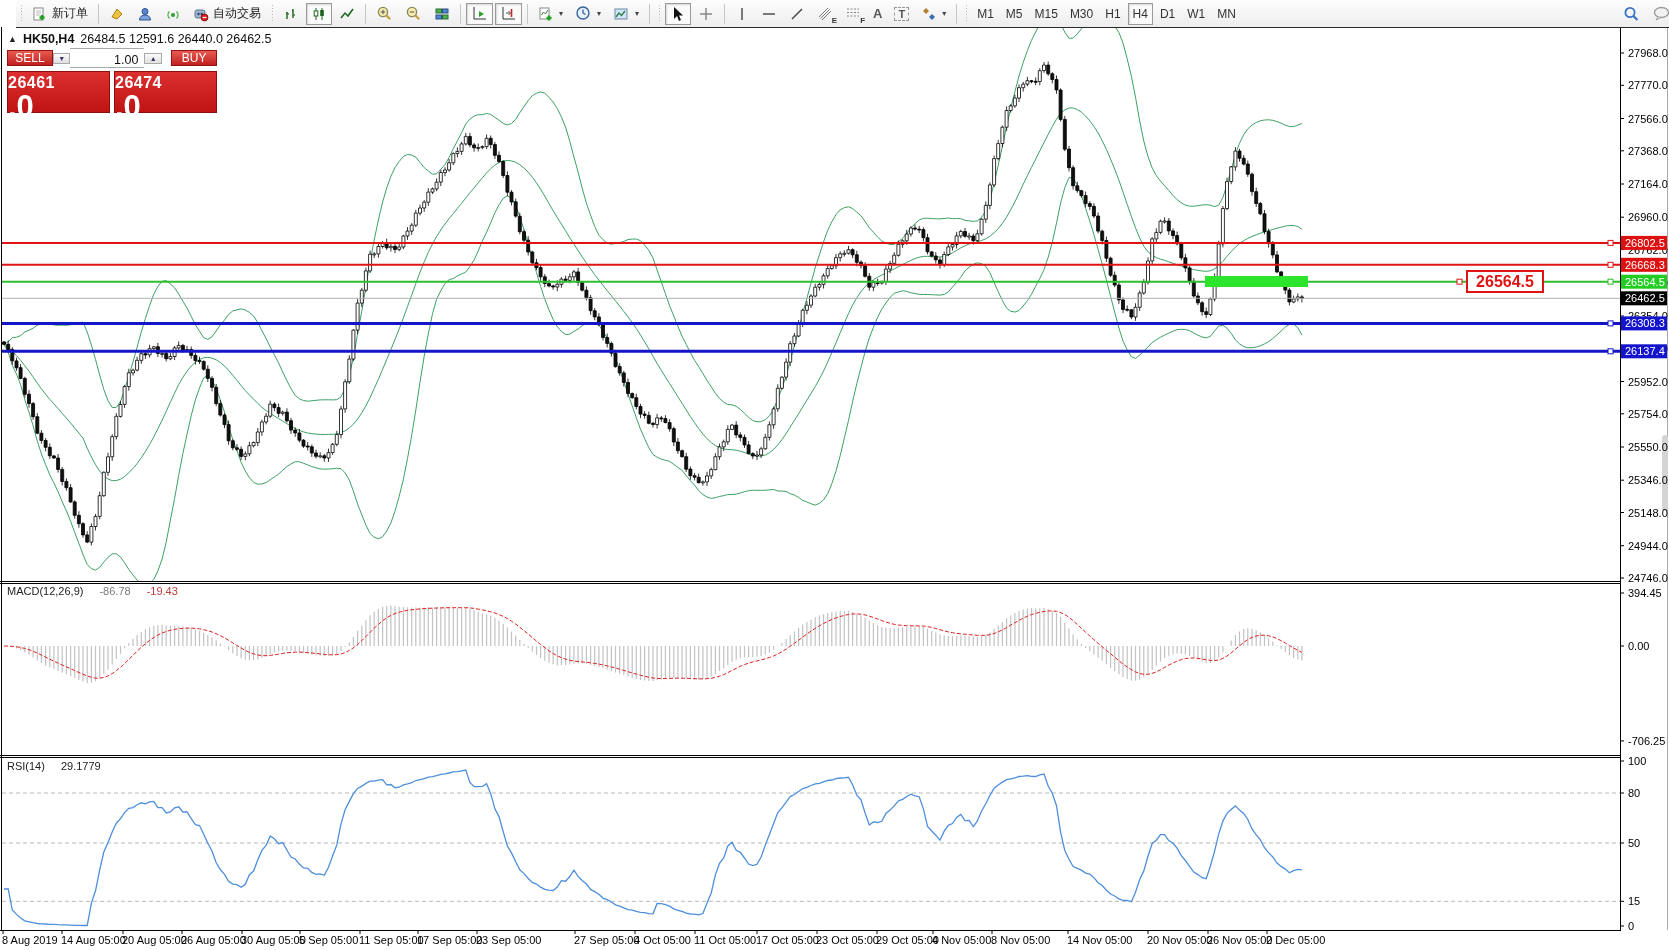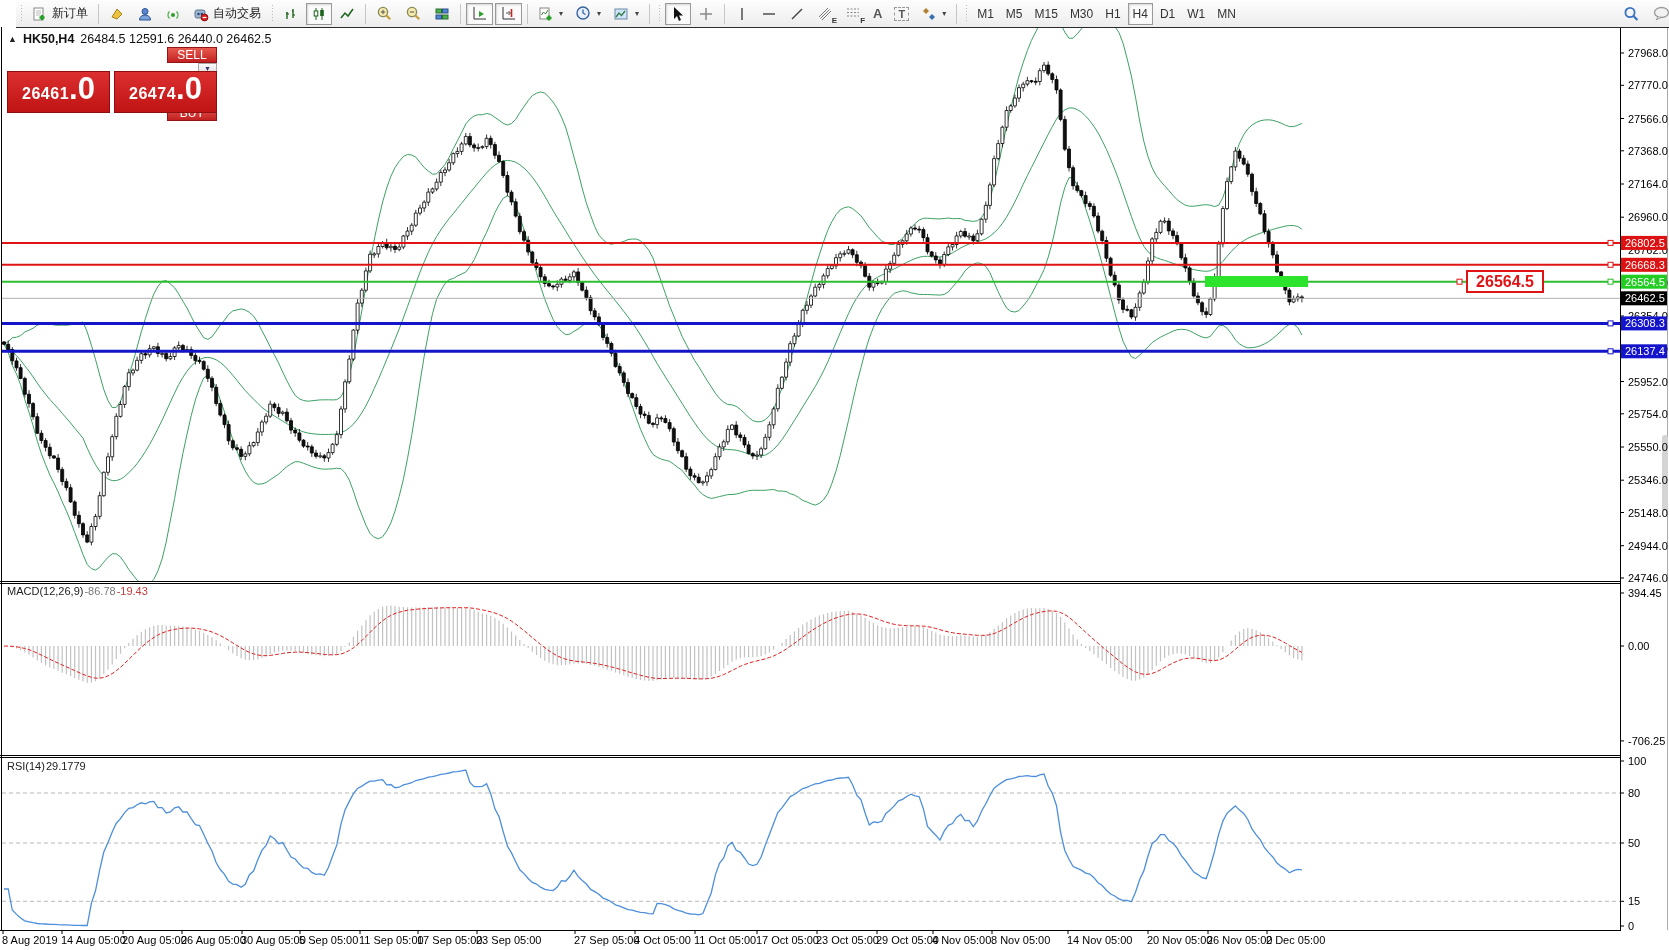--- a/index.html
+++ b/index.html
@@ -17,31 +17,31 @@
   .tf{min-width:24px;justify-content:center;font-size:12px;color:#333;}
   .subletter{position:absolute;right:0;bottom:-1px;font-size:8px;font-weight:bold;color:#333;}
   #tb-right{margin-left:auto;display:flex;align-items:center;margin-right:8px;}
   
   #cv{position:absolute;left:0;top:0;z-index:1;}
   #title{position:absolute;left:8px;top:32px;z-index:5;font-size:12.5px;color:#111;display:flex;gap:6px;align-items:center;}
   #title .sym{font-weight:bold;}
   #title .tri{font-size:9px;color:#222;}
   
   #trade{position:absolute;left:7px;top:47px;z-index:6;width:210px;}
-  #trade .row1{display:flex;height:22px;align-items:flex-end;flex-direction:column;}
+  #trade .row1{display:flex;height:22px;align-items:center;}
   .tp-btn{width:48px;background:linear-gradient(#e85b50,#c22020);color:#fff;font-size:12px;display:flex;align-items:center;justify-content:center;border:1px solid #941414;}
   .spin{width:17px;background:linear-gradient(#fbfbfb,#dfdfdf);border:1px solid #aaa;color:#336;font-size:8px;display:flex;align-items:center;justify-content:center;}
   #vol{width:68px;border:1px solid #aaa;border-left:none;border-right:none;font-size:12.5px;text-align:right;padding:4px 6px 0 0;outline:none;color:#111;font-family:"Liberation Sans",sans-serif;}
   #trade .gap{width:10px;}
   #trade .row2{display:flex;gap:4px;margin-top:2px;}
-  .bigpx{width:102px;height:38px;background:linear-gradient(#dc3030,#c01414);border:1px solid #8d0f0f;color:#fff;display:flex;align-items:baseline;justify-content:center;padding-top:2px;}
+  .bigpx{width:102px;height:38px;background:linear-gradient(#dc3030,#c01414);border:1px solid #8d0f0f;color:#fff;display:flex;align-items:baseline;justify-content:center;padding-top:2px;flex-direction:column;}
   .bigpx .main{font-size:16px;font-weight:bold;letter-spacing:.5px;margin-top:10px;}
   .bigpx .frac{font-size:31px;font-weight:bold;line-height:30px;}
   
-  .pane-label{position:absolute;z-index:5;font-size:11px;color:#222;display:flex;gap:1px;}
+  .pane-label{position:absolute;z-index:5;font-size:11px;color:#222;display:flex;gap:16px;}
   .pane-label .v1{color:#7a7a7a;text-align:right;} .pane-label .v2{color:#c04040;}
   
   #annot{position:absolute;left:1378px;top:352px;z-index:5;font-size:30px;font-weight:bold;letter-spacing:3px;
     color:#2fd32f;text-shadow:2px 2px 0 #0a4f0a;white-space:nowrap;}
   
   #callout{position:absolute;left:1466px;top:270px;z-index:5;width:74px;height:19px;background:#fff;border:2px solid #e01414;
     color:#e01414;font-size:16px;font-weight:bold;display:flex;align-items:center;justify-content:center;}
 </style>
 </head>
 <body>

